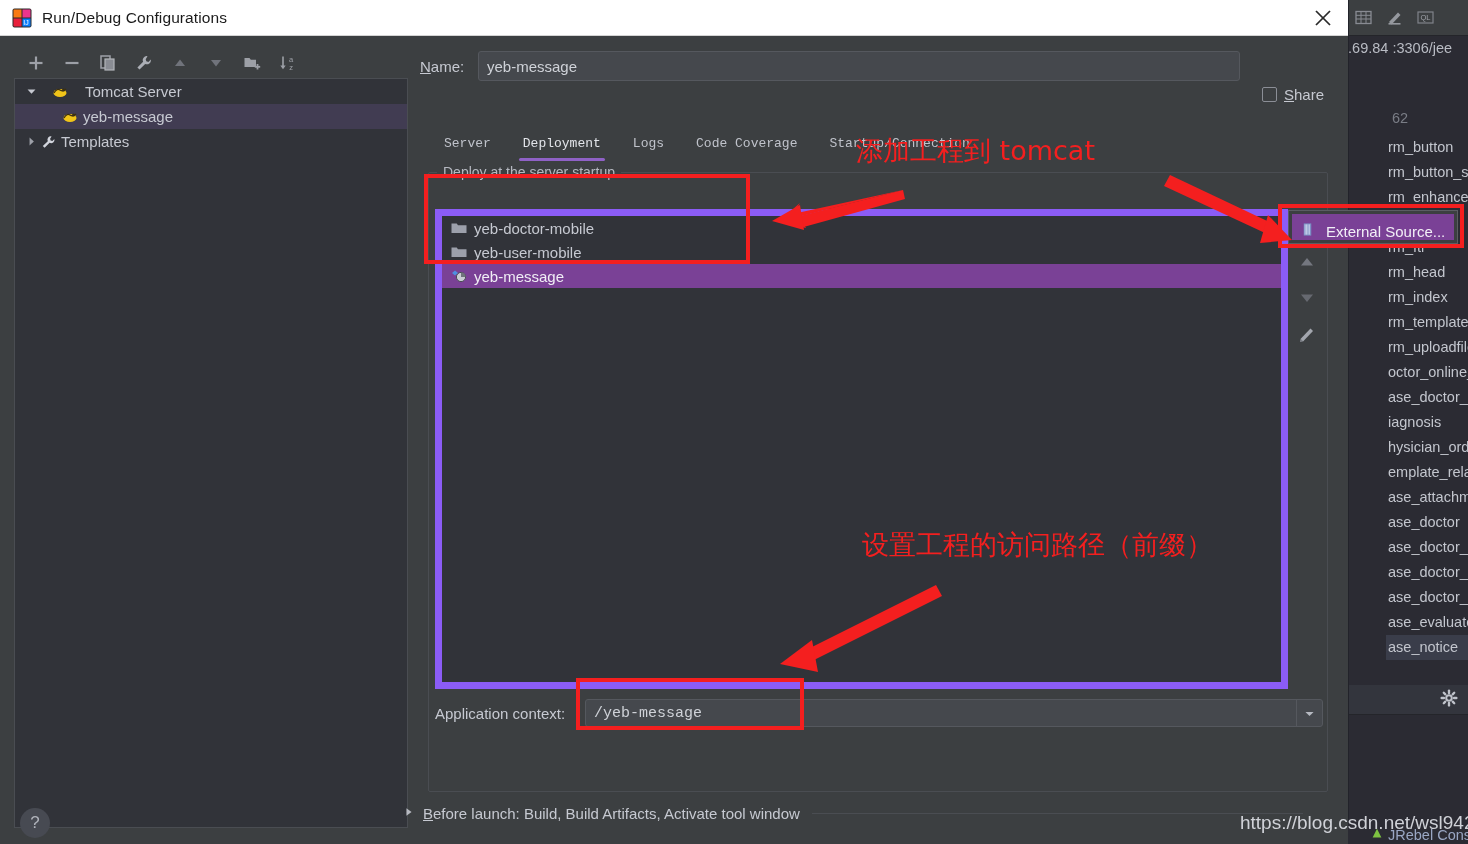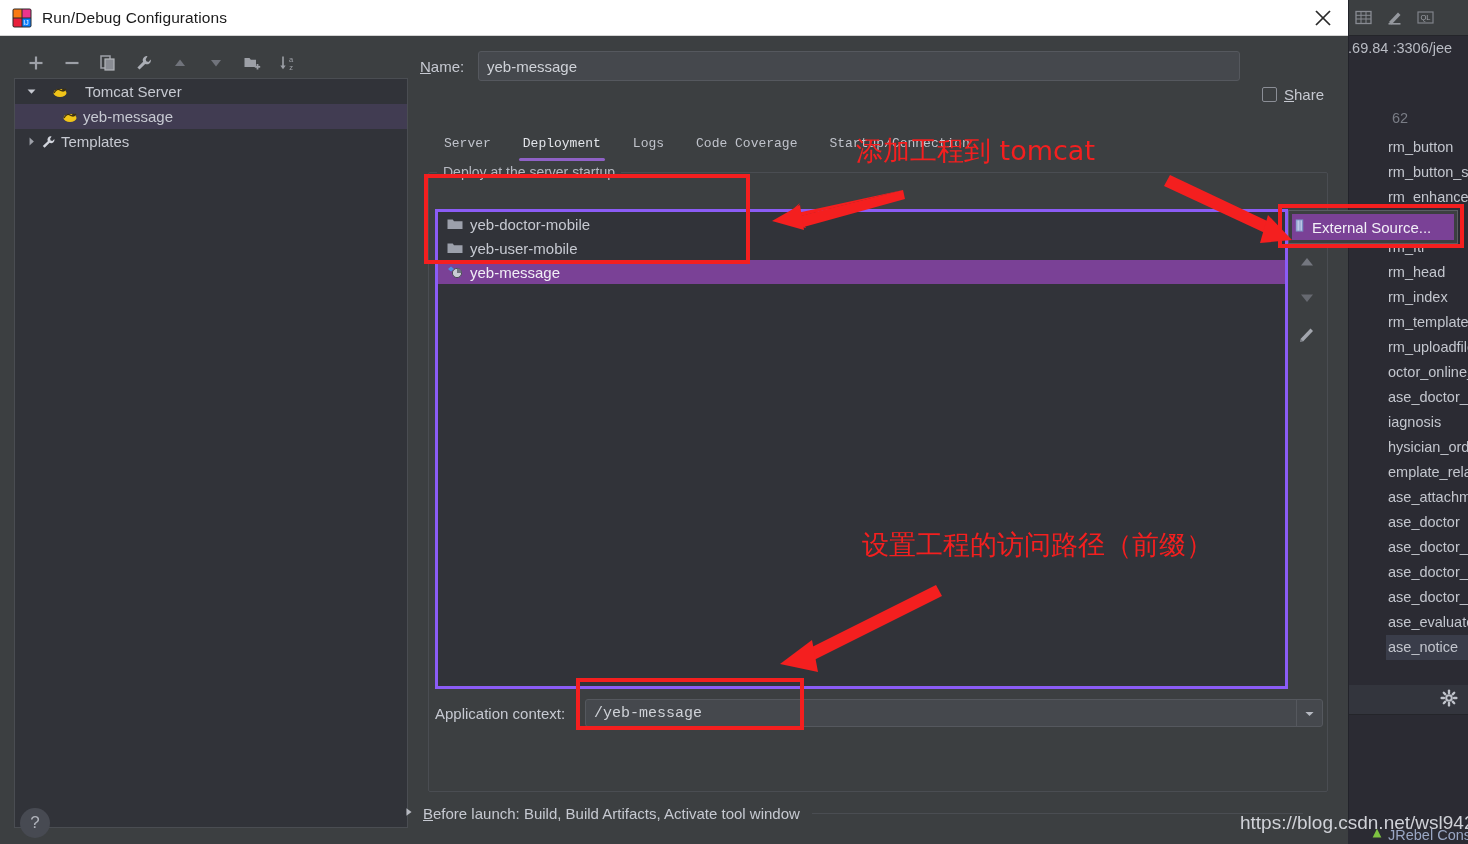--- a/index.html
+++ b/index.html
@@ -145,21 +145,21 @@
     position: absolute; left: 428px; top: 136px; width: 900px; height: 620px;
     border: 1px solid #4a4d52; border-radius: 2px; background: #3c3f41;
   }
   .group-title {
     position: absolute; left: 8px; top: -9px; background: #3c3f41;
     padding: 0 6px; font-size: 14px; color: #b6b9c1; white-space: nowrap;
   }
 
   .deploy-list {
     position: absolute; left: 6px; top: 36px; width: 853px; height: 480px;
-    background: #313339; border: 3px solid #8b5cf6; overflow: hidden; text-align: right;
+    background: #313339; border: 7px solid #8b5cf6; overflow: hidden; text-align: right;
   }
   .dep-row {
     height: 24px; display: flex; align-items: center; font-size: 15px;
     color: #c6c9d1; padding-left: 8px; cursor: pointer;
   }
   .dep-row.sel { background: #7a4196; color: #f0eef5; }
   .dep-icon { width: 18px; height: 16px; margin-right: 6px; flex: 0 0 auto; }
 
   .list-side {
     position: absolute; left: 862px; top: 36px; width: 32px; height: 480px;
@@ -199,22 +199,22 @@
   .bl-text u { text-decoration: underline; }
   .bl-line { flex: 1; height: 1px; background: #4a4d52; margin-left: 4px; }
 
   
   .popup {
     position: absolute; left: 1288px; top: 210px; width: 170px; height: 34px;
     background: #3c3f41; border: 1px solid #5a5d63; padding: 3px;
     z-index: 40;
   }
   .popup-item {
-    height: 26px; display: flex; align-items: center; gap: 5px;
-    background: #7a4196; color: #f2eff7;
+    height: 26px; display: flex; align-items: flex-end; gap: 11px;
+    padding-left: 8px; background: #7a4196; color: #f2eff7;
     font-size: 15px; cursor: pointer; white-space: nowrap;
   }
 
   
   .anno {
     position: absolute; color: #f41f1f; font-size: 27px;
     font-family: "DejaVu Sans", "Liberation Sans", sans-serif;
     white-space: nowrap; z-index: 50; pointer-events: none;
   }
   .redbox {

